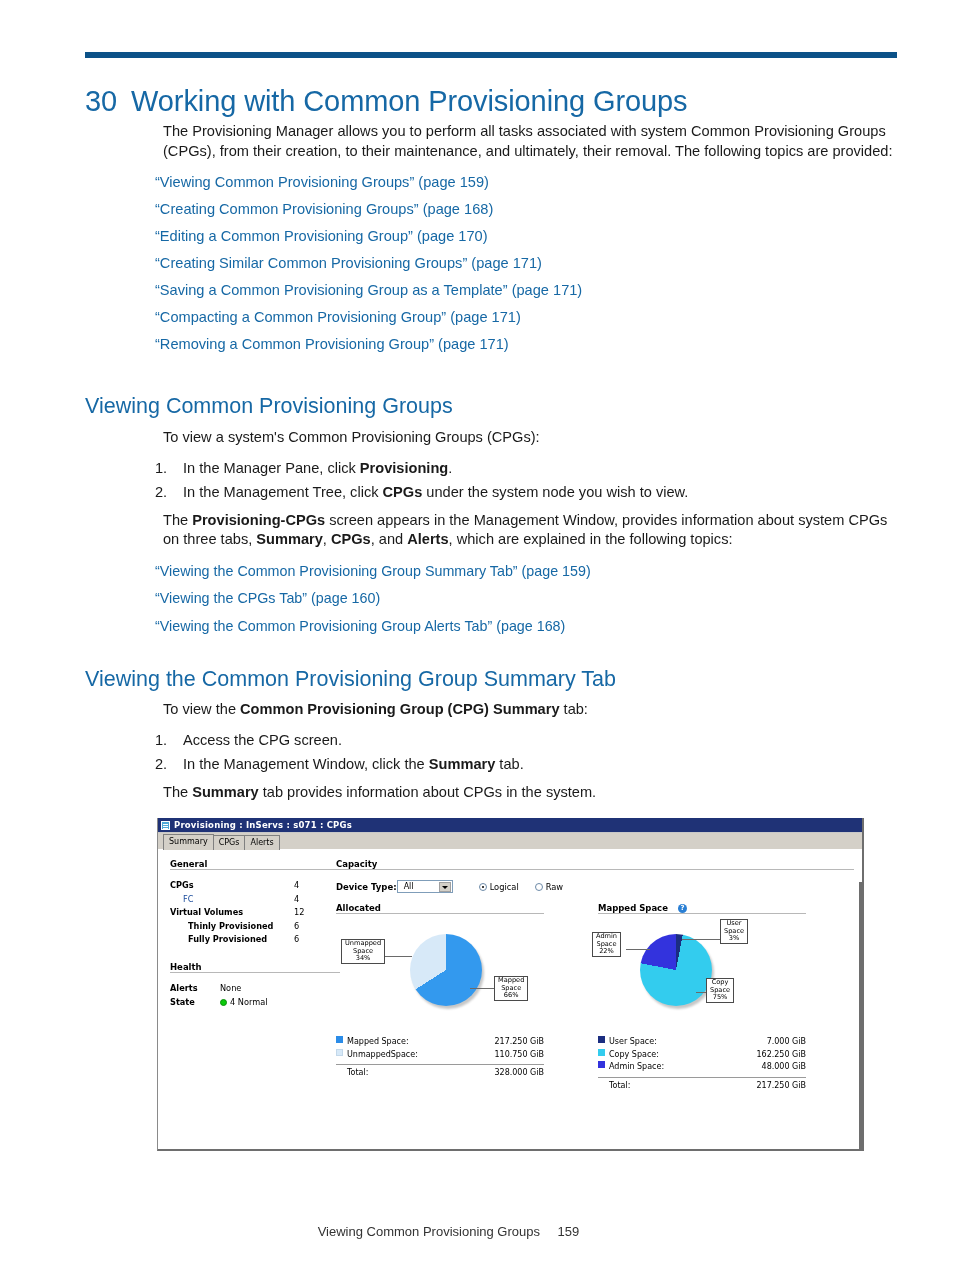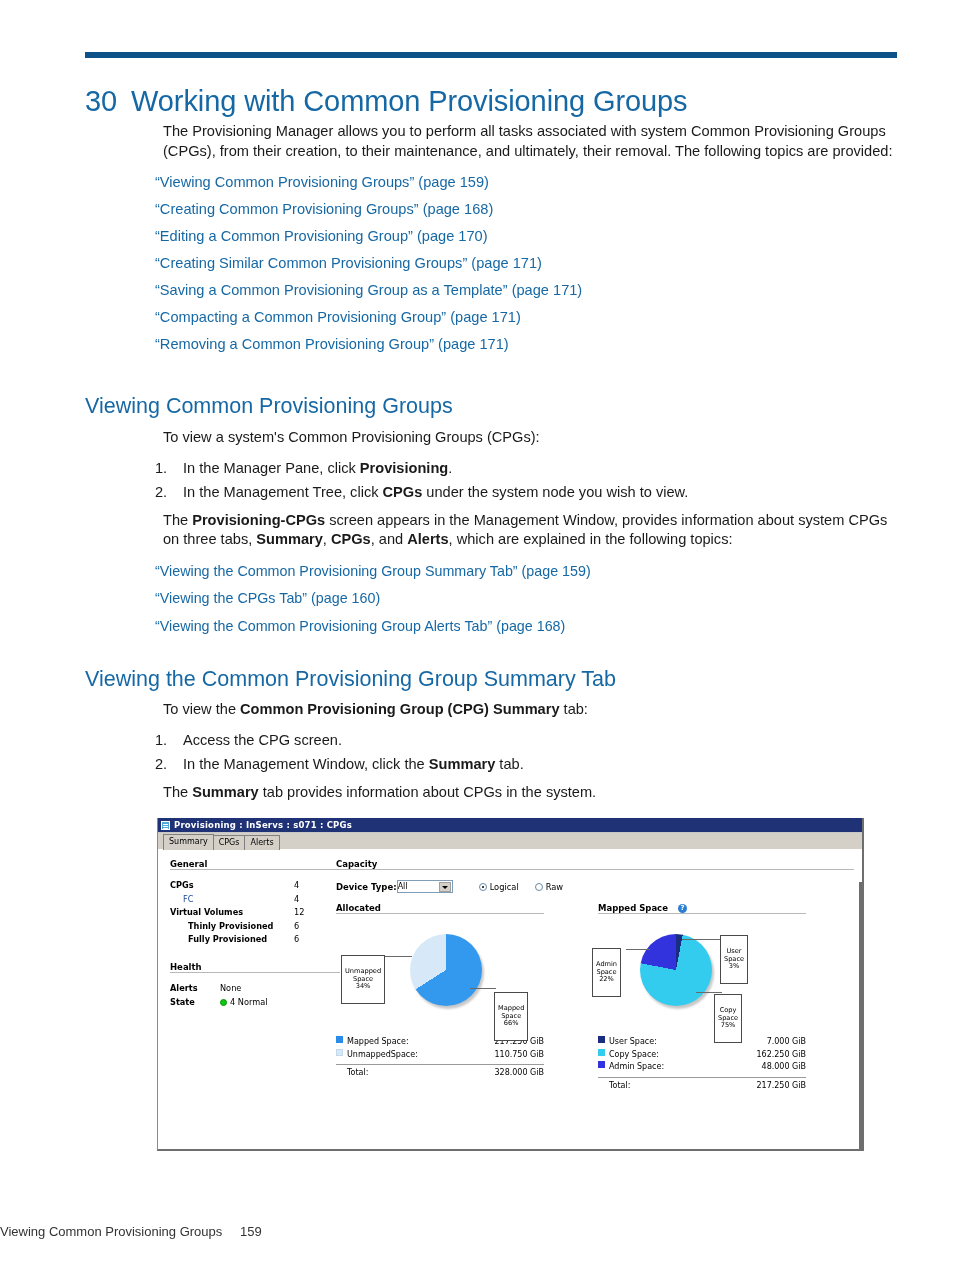--- a/index.html
+++ b/index.html
@@ -134,21 +134,21 @@
 
   .cap-panel { position: absolute; left: 178px; top: 9px; right: 8px; }
   .cap-controls {
     margin-top: 10px; display: flex; align-items: center;
     font-size: 8.5px;
   }
   .cap-controls .dt-label { font-weight: bold; }
   .combo {
     width: 56px; height: 13px; border: 1px solid #7f9db9;
     background: #fff; display: flex; align-items: center;
-    font-size: 8px; padding-left: 0; position: relative;
+    font-size: 8px; padding-left: 6px; position: relative;
   }
   .combo .arrow-btn {
     position: absolute; right: 1px; top: 1px; width: 12px; height: 10px;
     background: #d4d0c8; border: 1px solid #a0a0a0;
     display: flex; align-items: center; justify-content: center;
   }
   .combo .arrow-btn::after {
     content: ""; border-left: 3px solid transparent;
     border-right: 3px solid transparent; border-top: 3px solid #000;
   }
@@ -185,21 +185,21 @@
   .pie.left-pie { left: 74px; top: 20px; }
   .pie.right-pie { left: 42px; top: 20px; }
   .pie-shadow {
     position: absolute; width: 72px; height: 72px; border-radius: 50%;
     background: rgba(0,0,0,0.22); filter: blur(1px);
   }
 
   .callout {
     position: absolute; background: #fff; border: 1px solid #4a4a4a;
     font-size: 6.6px; line-height: 7.6px; text-align: center;
-    padding: 12px 3px; white-space: nowrap; z-index: 4; margin-top: 16px;
+    padding: 0 3px; white-space: nowrap; z-index: 4;
   }
   .leader { position: absolute; background: #6a6a6a; height: 1px; z-index: 2; }
 
   .legend { margin-top: 2px; width: 208px; }
   .legend.right-legend { width: 208px; }
   .lg-row {
     display: flex; align-items: flex-start; font-size: 8px; line-height: 12.5px;
   }
   .sw { width: 7px; height: 7px; margin-right: 4px; flex: 0 0 auto; }
   .lg-name { flex: 1; }
@@ -209,21 +209,21 @@
   .lg-total .lg-name { flex: 1; }
 
   .app-scroll-edge {
     position: absolute; right: 0; top: 32px; bottom: 0; width: 3px;
     background: #6e6e6e;
   }
 
   
   .footer {
     position: absolute; left: 0; top: 1224px; width: 897px;
-    text-align: left; font-size: 13px; color: #333;
+    text-align: center; font-size: 13px; color: #333;
   }
   .footer .pg { margin-left: 14px; }
 </style>
 </head>
 <body>
 
 <div class="top-rule"></div>
 
 <h1 class="chapter-title">
   <span class="num">30</span><span>Working with Common Provisioning Groups</span>
@@ -428,21 +428,21 @@
             </div>
 
             <div class="leader" style="left:28px; top:35px; width:24px;"></div>
             <div class="callout" style="left:-6px; top:18px;">
               <span>Admin</span><br>
               <span>Space</span><br>
               <span>22%</span>
             </div>
 
             <div class="leader" style="left:98px; top:78px; width:26px;"></div>
-            <div class="callout" style="left:116px; top:64px;text-align:center;">
+            <div class="callout" style="left:108px; top:64px;text-align:center;">
               <span>Copy</span><br>
               <span>Space</span><br>
               <span>75%</span>
             </div>
           </div>
 
           <div class="legend right-legend">
             <div class="lg-row">
               <span class="sw" id="sw-r0" style="background: rgb(27, 45, 128);"></span>
               <span class="lg-name">User Space:</span>

